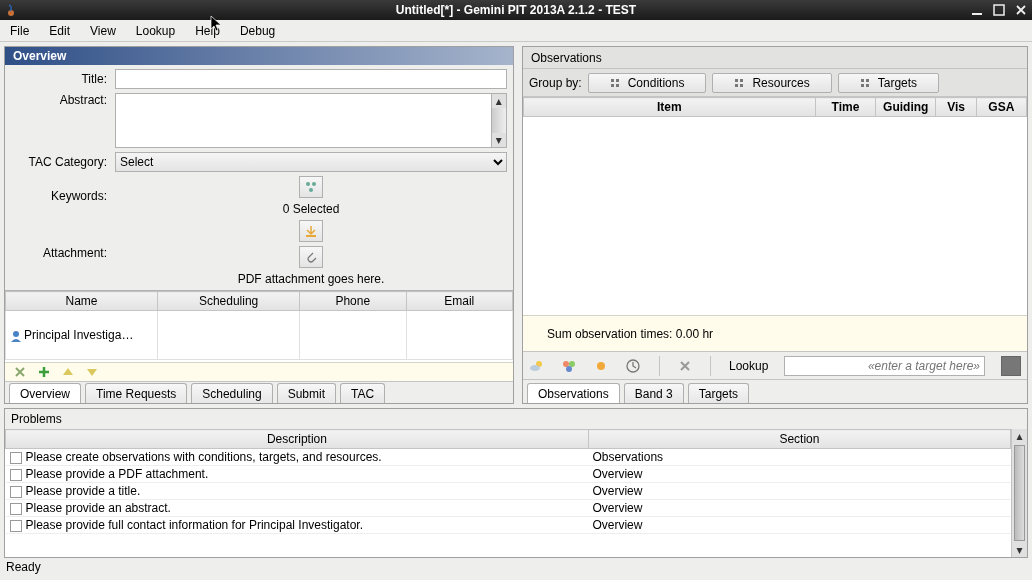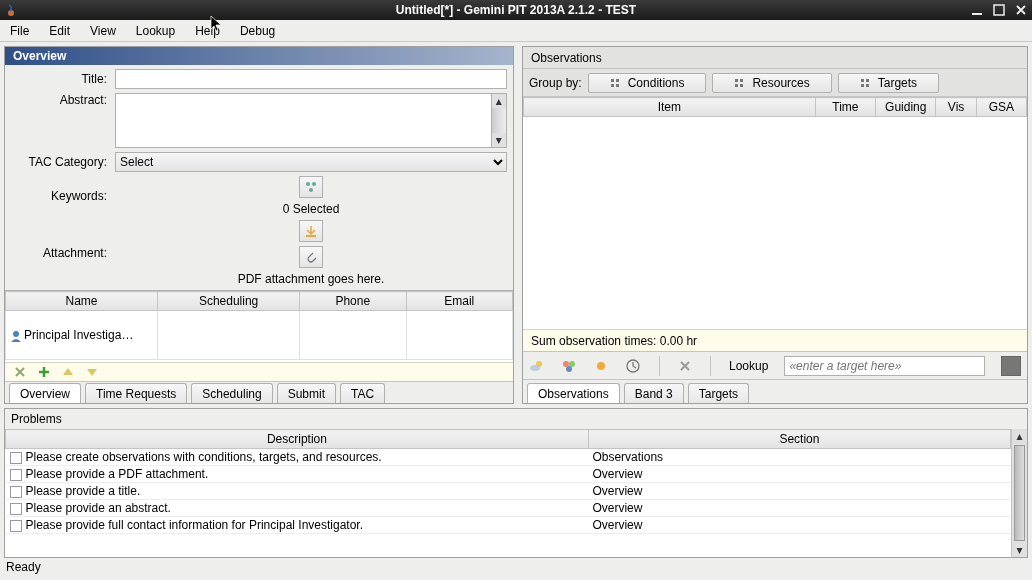--- a/index.html
+++ b/index.html
@@ -54,24 +54,24 @@
   
   .tabbar { height:24px; background:#eeeeec; border-top:1px solid #c4c4c4; display:flex; align-items:flex-end; padding:0 4px; gap:4px; }
   .tab { padding:3px 10px; border:1px solid #b0b0b0; border-bottom:none; background:linear-gradient(#f7f7f7,#e6e6e6); border-radius:3px 3px 0 0; position:relative; top:1px; }
   .tab.active { background:#fff; }
 
   
   .group-row { height:28px; background:#e2e2e0; border-bottom:1px solid #c4c4c4; display:flex; align-items:center; gap:6px; padding:0 6px; }
   .togglebtn { border:1px solid #b0b0b0; background:linear-gradient(#f7f7f7,#e4e4e4); padding:2px 21px; border-radius:2px; display:flex; align-items:center; gap:8px; }
   .obs-table { flex:1; background:#fff; }
   .obs-table table { width:100%; border-collapse:collapse; }
-  .obs-table th { background:linear-gradient(#f3f3f3,#e2e2e2); border:1px solid #c4c4c4; padding:2px 0; font-weight:normal; }
-  .sumrow { height:22px; background:#fffceb; border-top:1px solid #d4d4c8; padding:2px 8px; display:flex; align-items:center; }
+  .obs-table th { background:linear-gradient(#f3f3f3,#e2e2e2); border:1px solid #c4c4c4; padding:2px 0; font-weight:bold; }
+  .sumrow { height:36px; background:#fffceb; border-top:1px solid #d4d4c8; padding:2px 24px; display:flex; align-items:center; }
   .lookup-row { height:28px; background:#eeeeec; border-top:1px solid #c4c4c4; display:flex; align-items:center; gap:16px; padding:0 6px; }
-  .lookup-row input { flex:1; height:20px; border:1px solid #b0b0b0; background:#fff; padding:0 4px; font-style:italic; color:#14532d; }
+  .lookup-row input { flex:1; height:20px; border:1px solid #b0b0b0; background:#fff; padding:0 4px; font-style:italic; color:#14532d;text-align:right; }
   .divider { width:1px; height:20px; background:#c4c4c4; margin:0 2px; }
 
   
   .problems { margin:0 4px 0 4px; border:1px solid #a0a0a0; background:#eeeeec; height:150px; display:flex; flex-direction:column; }
   .problems .hdr { padding:3px 6px; }
   .problems .plist { flex:1; background:#fff; position:relative; overflow:hidden; }
   .problems table { width:calc(100% - 16px); border-collapse:collapse; }
   .problems th { background:linear-gradient(#f3f3f3,#e2e2e2); border:1px solid #c4c4c4; padding:2px 4px; font-weight:normal; }
   .problems td { border-bottom:1px solid #eee; padding:1px 4px; }
   .chk { width:12px; height:12px; border:1px solid #999; display:inline-block; margin-right:4px; vertical-align:middle; background:#fff; }

